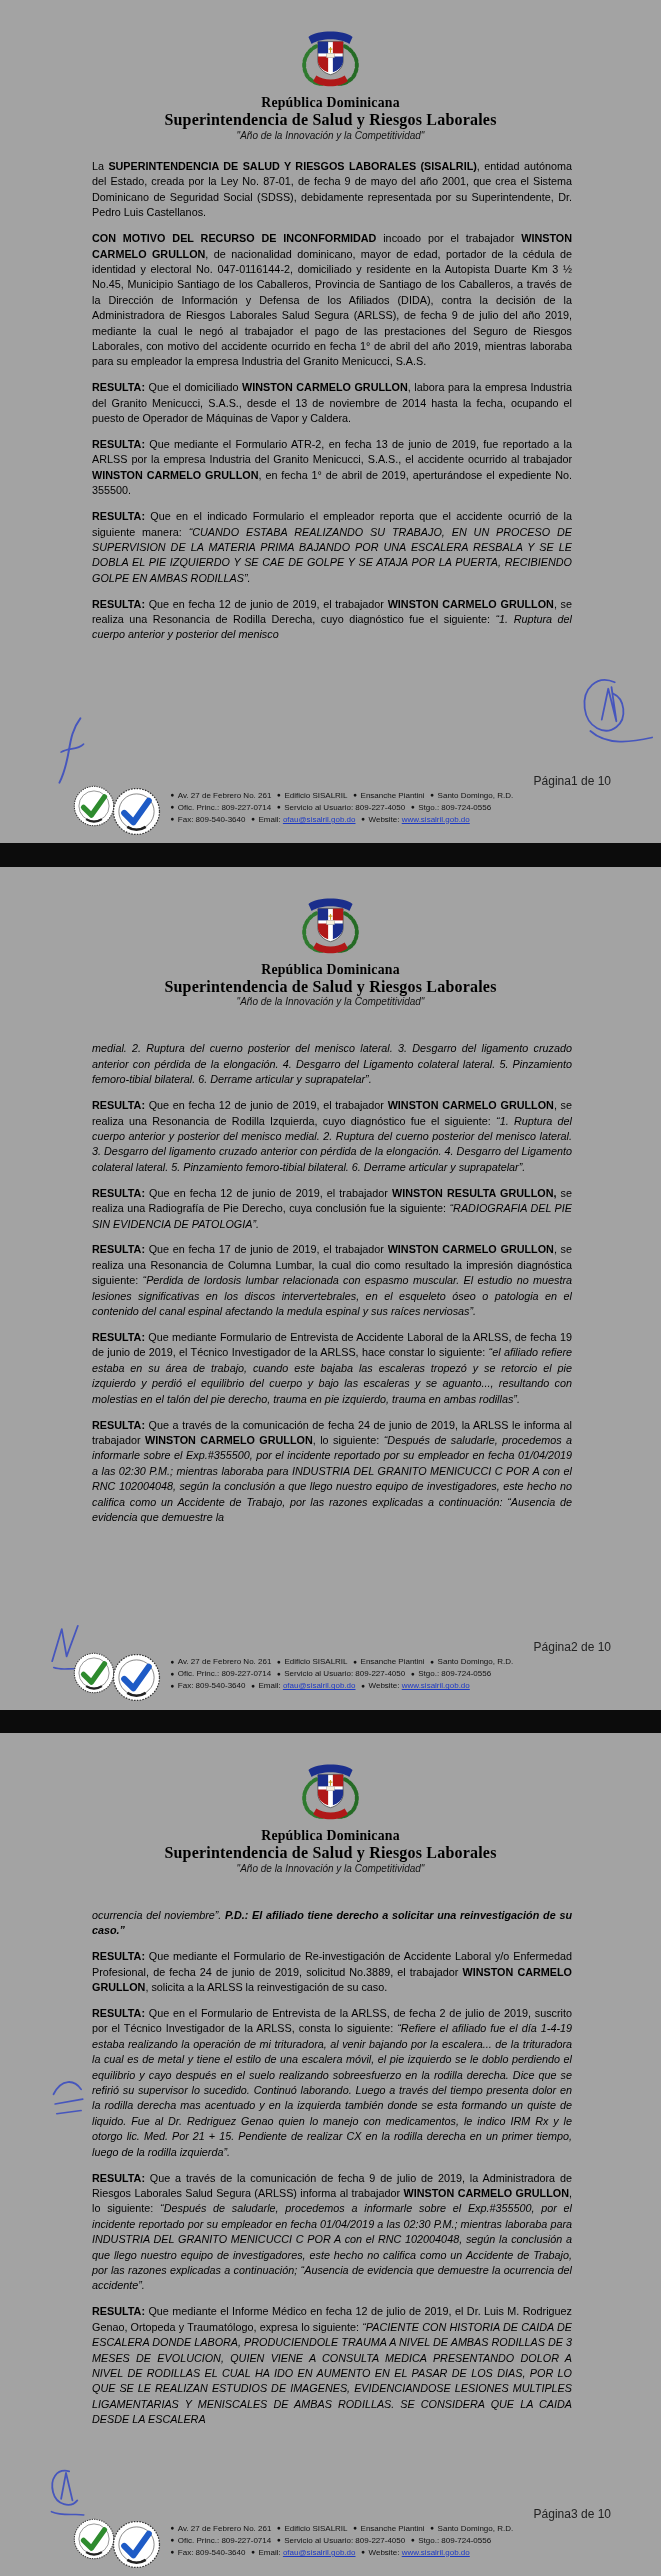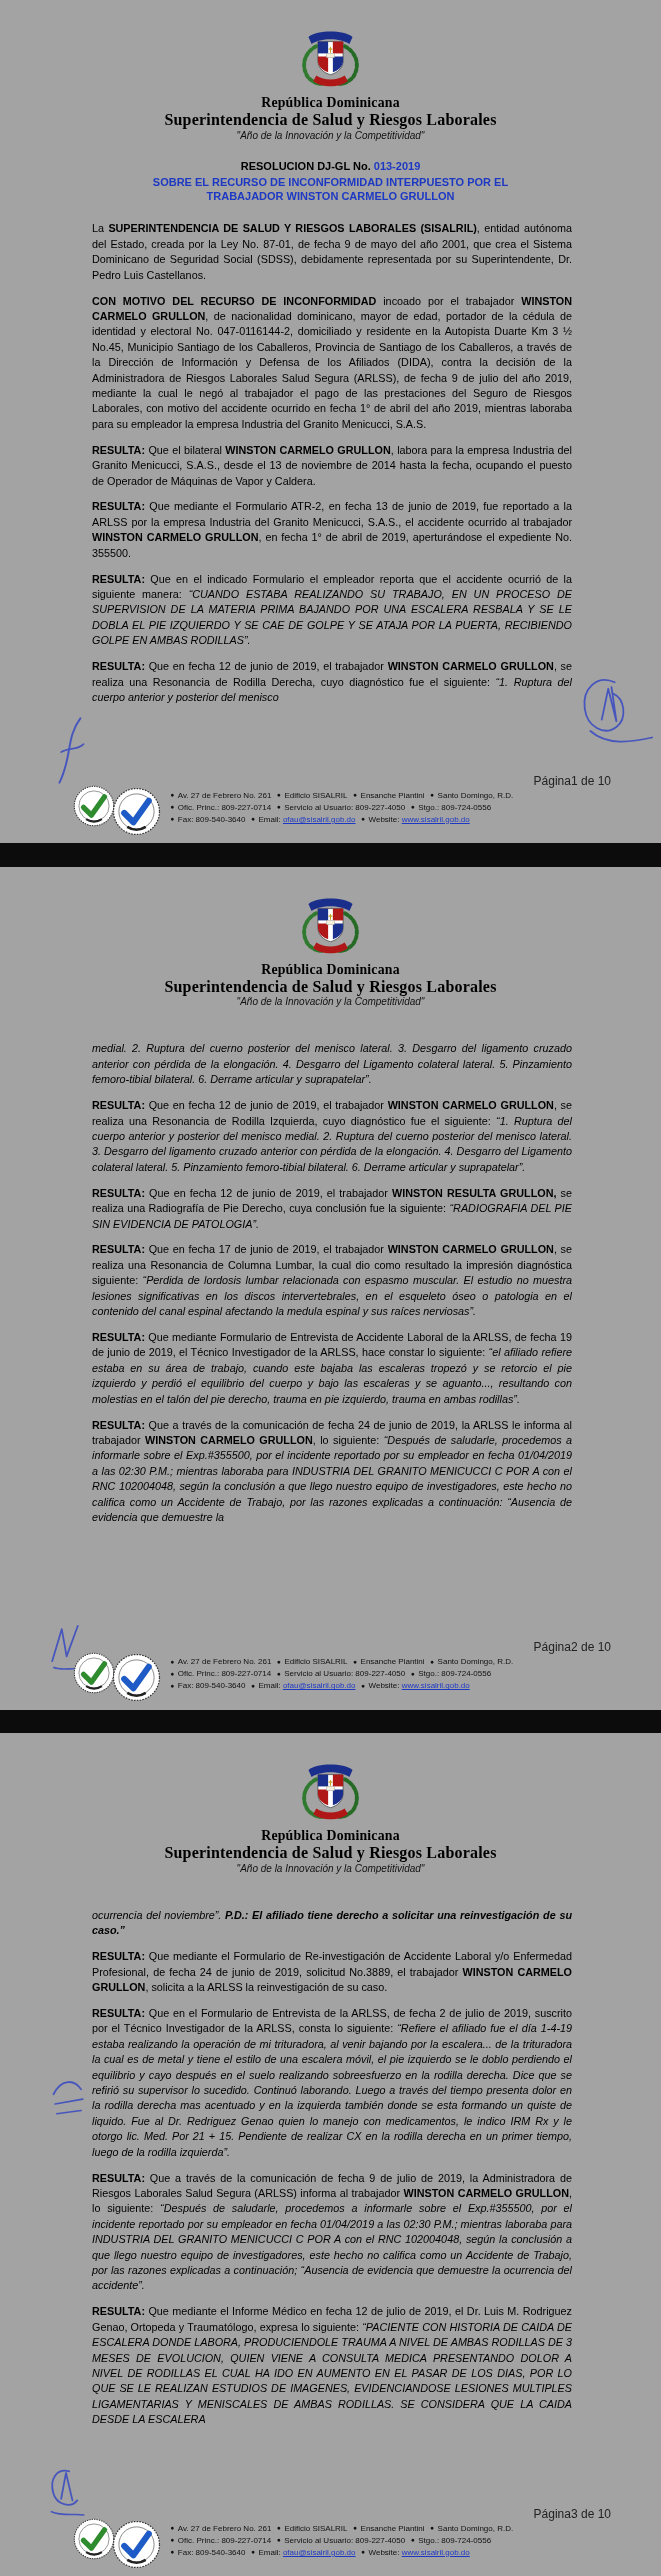--- a/index.html
+++ b/index.html
@@ -54,29 +54,25 @@
       <path d="M49 35 H62 V40 C62 48 55 53 49 55 Z" fill="#1a2e8c"></path>
       <rect x="41" y="31" width="10" height="5.5" fill="#f5f0dc" stroke="#888" stroke-width="0.5"></rect>
       <path d="M46 23 V30 M43.5 25.5 H48.5" stroke="#c9a227" stroke-width="1.4"></path>
       <path d="M24 66 C34 75 58 75 68 66 L64 59 C54 66 38 66 28 59 Z" fill="#b01818"></path>
     </svg>
     <div class="country">República Dominicana</div>
     <div class="institution">Superintendencia de Salud y Riesgos Laborales</div>
     <div class="motto">"Año de la Innovación y la Competitividad"</div>
   </div>
 
-  <div class="title-block">
-    <div><span>RESOLUCION DJ-GL No. </span><span class="res-num">013-2019</span></div>
-    <div class="subject">SOBRE EL RECURSO DE INCONFORMIDAD INTERPUESTO POR EL TRABAJADOR WINSTON CARMELO GRULLON</div>
-  </div>
 
   <div class="doc-body mt-title">
       <p><span>La </span><span class="b">SUPERINTENDENCIA DE SALUD Y RIESGOS LABORALES (SISALRIL)</span><span>, entidad autónoma del Estado, creada por la Ley No. 87-01, de fecha 9 de mayo del año 2001, que crea el Sistema Dominicano de Seguridad Social (SDSS), debidamente representada por su Superintendente, Dr. Pedro Luis Castellanos.</span></p>
       <p><span class="b">CON MOTIVO DEL RECURSO DE INCONFORMIDAD</span><span> incoado por el trabajador </span><span class="b">WINSTON CARMELO GRULLON</span><span>, de nacionalidad dominicano, mayor de edad, portador de la cédula de identidad y electoral No. 047-0116144-2, domiciliado y residente en la Autopista Duarte Km 3 ½ No.45, Municipio Santiago de los Caballeros, Provincia de Santiago de los Caballeros, a través de la Dirección de Información y Defensa de los Afiliados (DIDA), contra la decisión de la Administradora de Riesgos Laborales Salud Segura (ARLSS), de fecha 9 de julio del año 2019, mediante la cual le negó al trabajador el pago de las prestaciones del Seguro de Riesgos Laborales, con motivo del accidente ocurrido en fecha 1° de abril del año 2019, mientras laboraba para su empleador la empresa Industria del Granito Menicucci, S.A.S.</span></p>
-      <p><span class="b">RESULTA:</span><span> Que el bilateral </span><span class="b">WINSTON CARMELO GRULLON</span><span>, labora para la empresa Industria del Granito Menicucci, S.A.S., desde el 13 de noviembre de 2014 hasta la fecha, ocupando el puesto de Operador de Máquinas de Vapor y Caldera.</span></p>
+      <p><span class="b">RESULTA:</span><span> Que el domiciliado </span><span class="b">WINSTON CARMELO GRULLON</span><span>, labora para la empresa Industria del Granito Menicucci, S.A.S., desde el 13 de noviembre de 2014 hasta la fecha, ocupando el puesto de Operador de Máquinas de Vapor y Caldera.</span></p>
       <p><span class="b">RESULTA:</span><span> Que mediante el Formulario ATR-2, en fecha 13 de junio de 2019, fue reportado a la ARLSS por la empresa Industria del Granito Menicucci, S.A.S., el accidente ocurrido al trabajador </span><span class="b">WINSTON CARMELO GRULLON</span><span>, en fecha 1° de abril de 2019, aperturándose el expediente No. 355500.</span></p>
       <p><span class="b">RESULTA:</span><span> Que en el indicado Formulario el empleador reporta que el accidente ocurrió de la siguiente manera: </span><span class="i">“CUANDO ESTABA REALIZANDO SU TRABAJO, EN UN PROCESO DE SUPERVISION DE LA MATERIA PRIMA BAJANDO POR UNA ESCALERA RESBALA Y SE LE DOBLA EL PIE IZQUIERDO Y SE CAE DE GOLPE Y SE ATAJA POR LA PUERTA, RECIBIENDO GOLPE EN AMBAS RODILLAS”.</span></p>
       <p><span class="b">RESULTA:</span><span> Que en fecha 12 de junio de 2019, el trabajador </span><span class="b">WINSTON CARMELO GRULLON</span><span>, se realiza una Resonancia de Rodilla Derecha, cuyo diagnóstico fue el siguiente: </span><span class="i">“1. Ruptura del cuerpo anterior y posterior del menisco</span></p>
     </div>
 
   <svg class="ink" style="left:566px;top:666px;" width="91" height="91" viewBox="0 0 112 112">
     <path d="M60 20 C38 10 20 28 23 52 C26 76 48 86 62 75 C76 64 72 40 58 34" stroke-width="2.2"></path>
     <path d="M44 66 L52 28 L62 68 L56 26" stroke-width="2.2"></path>
     <path d="M30 80 C50 98 80 94 106 88" stroke-width="2.2"></path>
   </svg>

